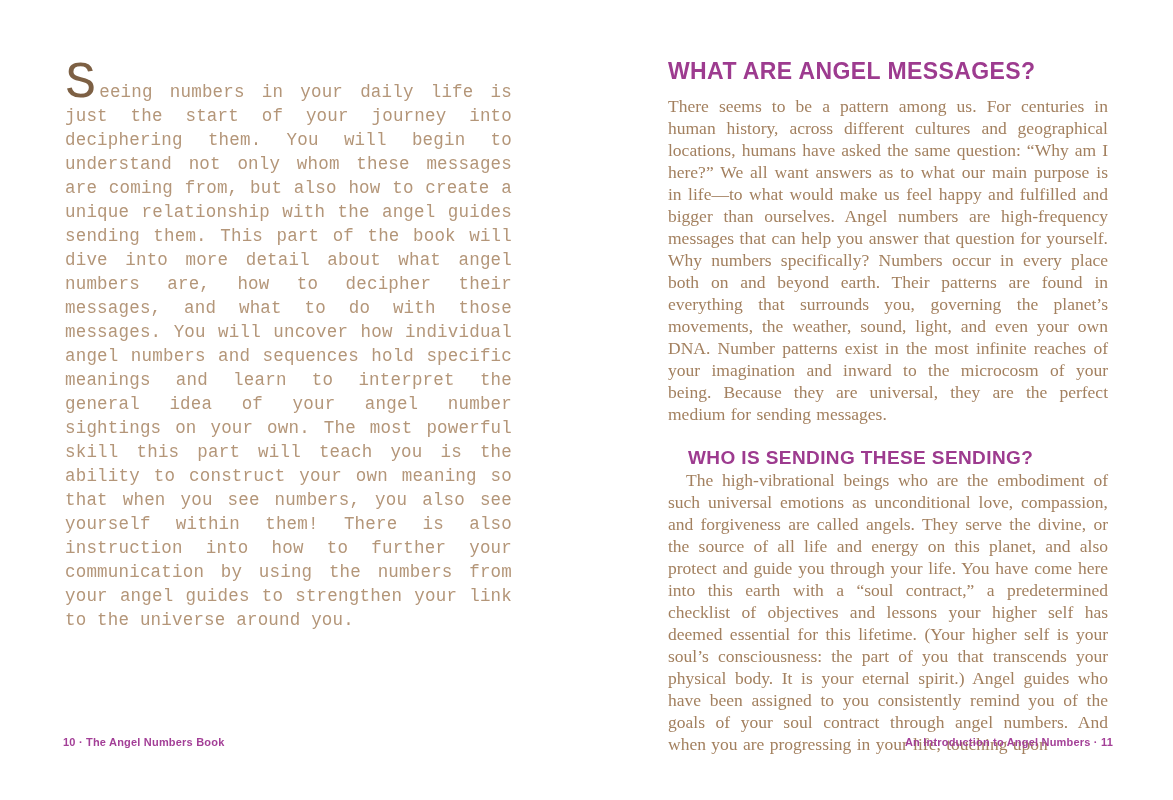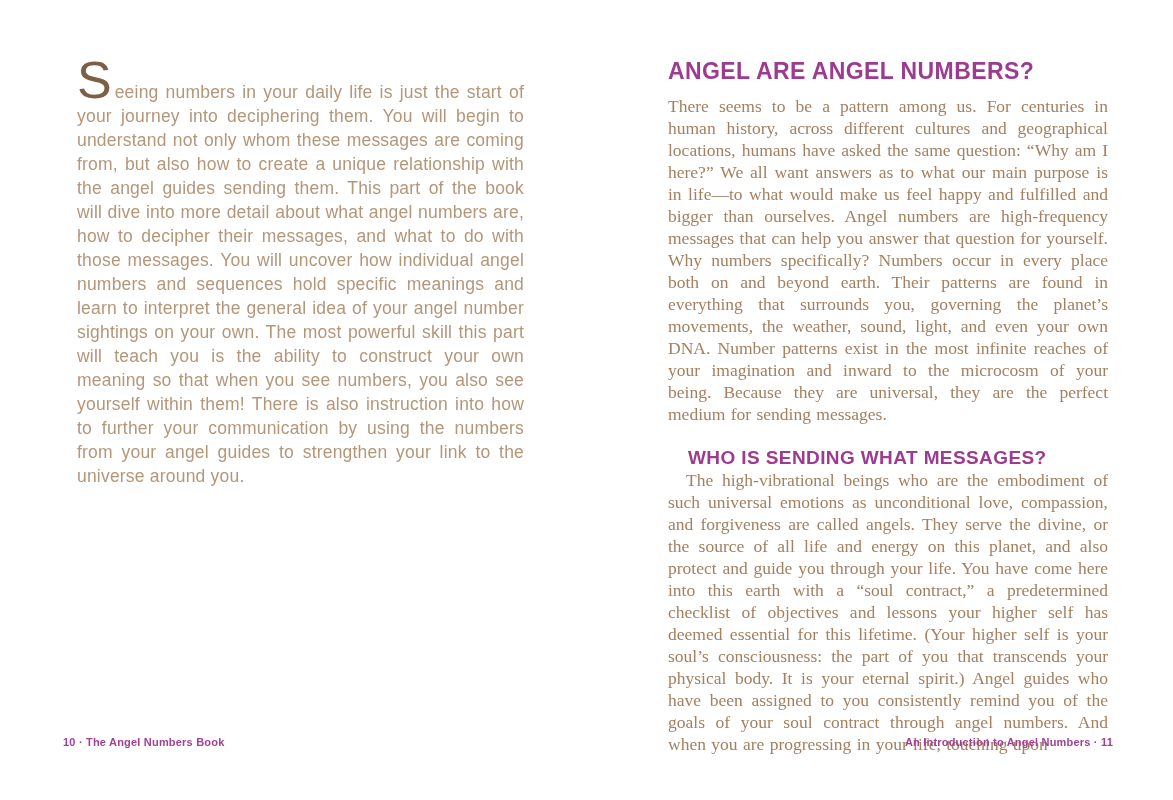--- a/index.html
+++ b/index.html
@@ -10,24 +10,24 @@
   .spread {
     position: relative;
     width: 1173px;
     height: 800px;
     background: var(--background, #ffffff);
     overflow: hidden;
   }
   
   .left-para {
     position: absolute;
-    left: 77px;
+    left: 65px;
     top: 80px;
     width: 447px;
-    font-family: Liberation Sans, sans-serif;
+    font-family: Liberation Mono, monospace;
     font-size: 17.5px;
     line-height: 24px;
     letter-spacing: 0.2px;
     color: var(--left-body-tan, #b49679);
     text-align: justify;
   }
   .dropcap {
     font-size: 52px;
     line-height: 0;
     color: var(--drop-cap-brown, #7d6044);
@@ -89,21 +89,21 @@
 
 <div class="spread">
 
   <div>
     <p class="left-para"><span class="dropcap">S</span><span>eeing numbers in your daily life is just the start of your journey into deciphering them. You will begin to understand not only whom these messages are coming from, but also how to create a unique relationship with the angel guides sending them. This part of the book will dive into more detail about what angel numbers are, how to decipher their messages, and what to do with those messages. You will uncover how individual angel numbers and sequences hold specific meanings and learn to interpret the general idea of your angel number sightings on your own. The most powerful skill this part will teach you is the ability to construct your own meaning so that when you see numbers, you also see yourself within them! There is also instruction into how to further your communication by using the numbers from your angel guides to strengthen your link to the universe around you.</span></p>
     <div class="footer footer-left">10 · The Angel Numbers Book</div>
   </div>
 
   <div>
     <div class="right-col">
-      <h1>ANGEL ARE ANGEL NUMBERS?</h1>
+      <h1>WHAT ARE ANGEL MESSAGES?</h1>
       <p class="body-serif para-1">There seems to be a pattern among us. For centuries in human history, across different cultures and geographical locations, humans have asked the same question: “Why am I here?” We all want answers as to what our main purpose is in life—to what would make us feel happy and fulfilled and bigger than ourselves. Angel numbers are high-frequency messages that can help you answer that question for yourself. Why numbers specifically? Numbers occur in every place both on and beyond earth. Their patterns are found in everything that surrounds you, governing the planet’s movements, the weather, sound, light, and even your own DNA. Number patterns exist in the most infinite reaches of your imagination and inward to the microcosm of your being. Because they are universal, they are the perfect medium for sending messages.</p>
-      <h2>WHO IS SENDING WHAT MESSAGES?</h2>
+      <h2>WHO IS SENDING THESE SENDING?</h2>
       <p class="body-serif para-2">The high-vibrational beings who are the embodiment of such universal emotions as unconditional love, compassion, and forgiveness are called angels. They serve the divine, or the source of all life and energy on this planet, and also protect and guide you through your life. You have come here into this earth with a “soul contract,” a predetermined checklist of objectives and lessons your higher self has deemed essential for this lifetime. (Your higher self is your soul’s consciousness: the part of you that transcends your physical body. It is your eternal spirit.) Angel guides who have been assigned to you consistently remind you of the goals of your soul contract through angel numbers. And when you are progressing in your life, touching upon</p>
     </div>
     <div class="footer footer-right">An Introduction to Angel Numbers · 11</div>
   </div>
 
 </div>
 
 </body></html>

